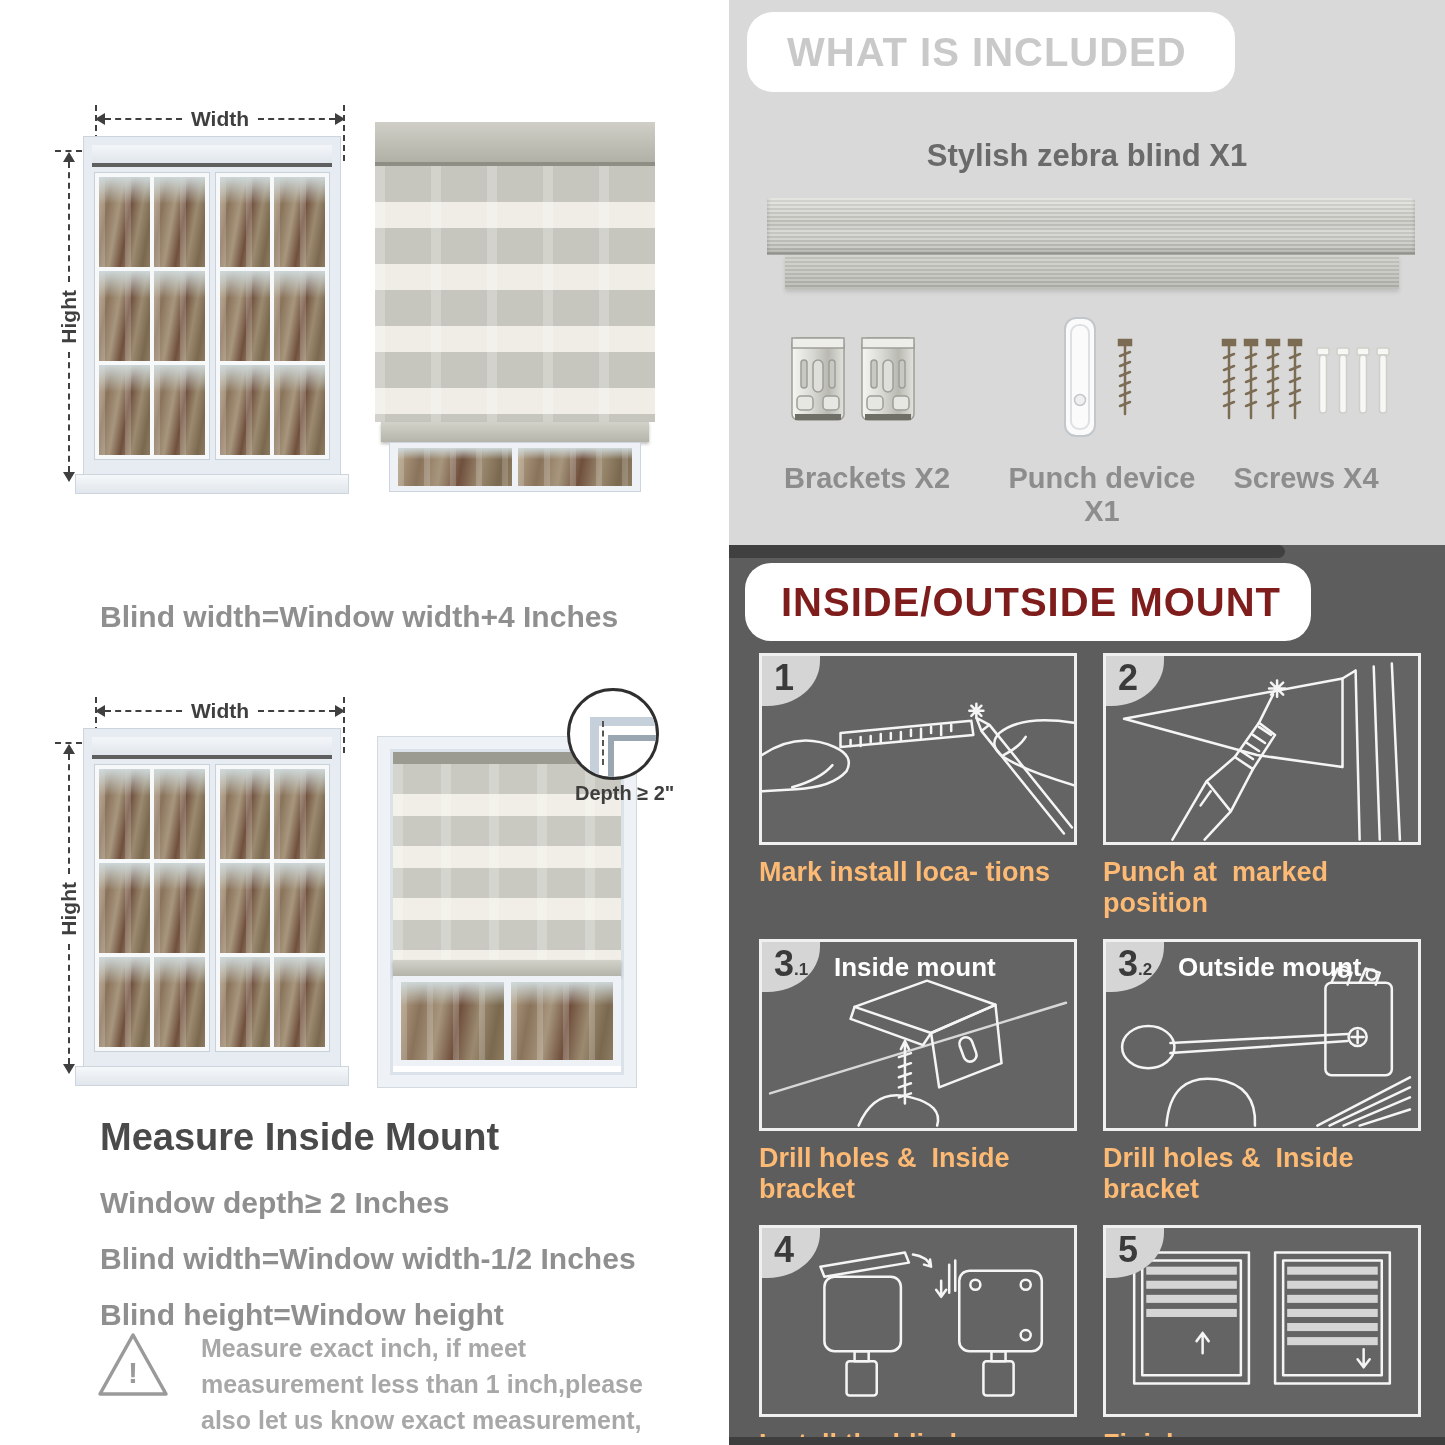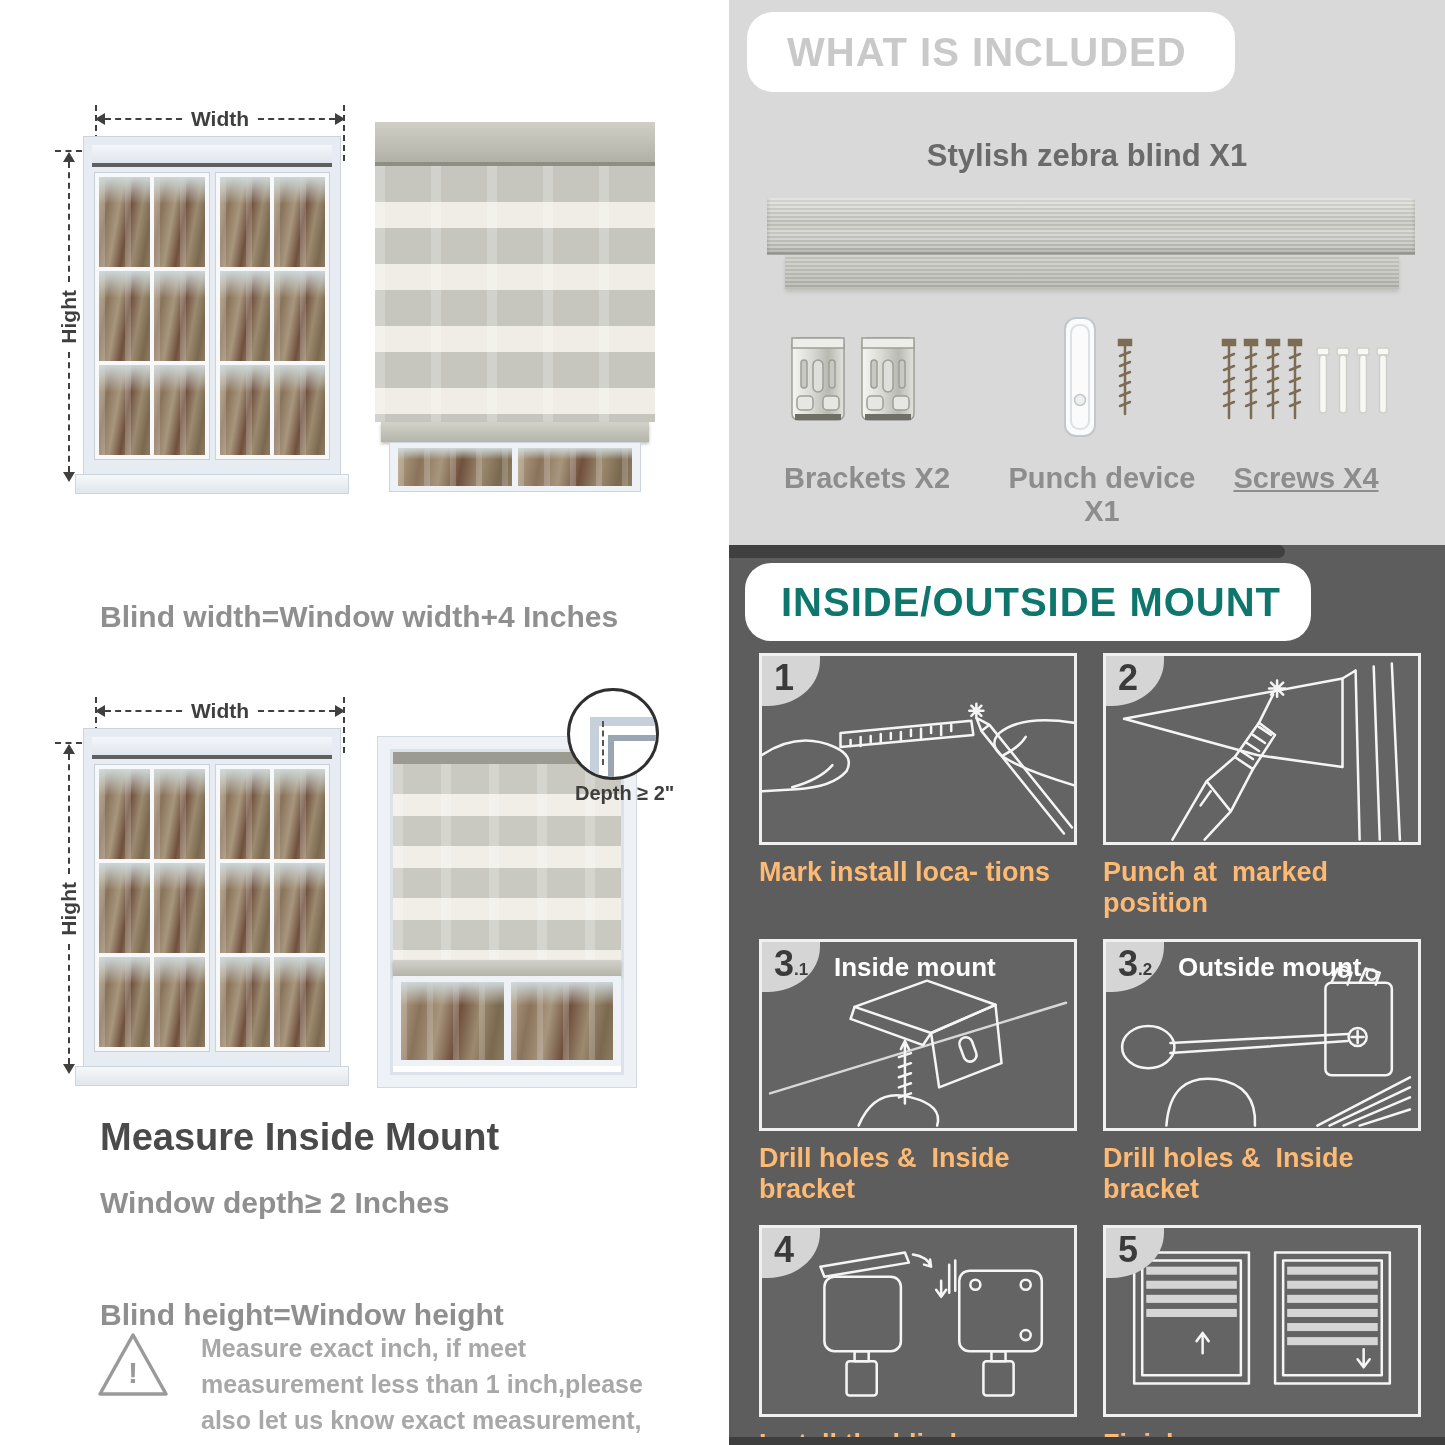--- a/index.html
+++ b/index.html
@@ -111,27 +111,27 @@
     position:absolute; left:56px; top:255px; width:614px; height:34px;
     background:
       repeating-linear-gradient(180deg, rgba(255,255,255,.2) 0 2px, rgba(0,0,0,.04) 2px 4px),
       linear-gradient(180deg,#cbcbc5 0%,#bdbdb7 60%,#aeaea8 100%);
     box-shadow:0 3px 4px rgba(0,0,0,.12);
   }
   .item { position:absolute; }
   .item-label { position:absolute; top:462px; color:#8d8d8d; font-size:29px; font-weight:bold; text-align:center; }
   #lab-brackets { left:38px;  width:200px; }
   #lab-safety   { left:258px; width:230px; }
-  #lab-screws   { left:492px; width:170px;text-decoration:underline; }
+  #lab-screws   { left:492px; width:170px; }
 
   .mount { position:relative; height:900px; background:#5d5d5d; }
   .mount-topstrip { position:absolute; left:0; top:0; width:556px; height:13px; background:#404040; border-radius:0 10px 10px 0; }
   .mount-botbar { position:absolute; left:0; bottom:0; width:100%; height:8px; background:#3e3e3e; }
   .iom-pill { position:absolute; left:16px; top:18px; width:566px; height:78px; background:#ffffff; border-radius:26px; display:flex; align-items:center; }
-  .iom-pill span { color:#0f766e; font-size:40px; font-weight:bold; letter-spacing:1px; padding-left:36px; }
+  .iom-pill span { color:#7f1d1d; font-size:40px; font-weight:bold; letter-spacing:1px; padding-left:36px; }
   .steps { position:absolute; left:30px; top:108px; width:662px;
            display:grid; grid-template-columns:1fr 1fr; column-gap:26px; row-gap:20px; }
   .frame { position:relative; height:186px; border:3px solid #f0f0f0; background:#646464; overflow:hidden; }
   .frame svg.illus { position:absolute; inset:0; width:100%; height:100%; }
   .badge { position:absolute; top:0; left:0; width:58px; height:50px; background:#d5d5d5;
            border-radius:0 0 90% 0; display:flex; align-items:flex-start; padding:1px 0 0 12px; box-sizing:border-box; z-index:2; }
   .badge .n { font-size:36px; font-weight:bold; color:#3b3b3b; line-height:42px; }
   .badge .s { font-size:17px; font-weight:bold; color:#3b3b3b; margin-top:17px; }
   .step-title { position:absolute; top:10px; left:72px; color:#fff; font-size:26px; font-weight:bold; z-index:2; }
   .caption { margin-top:12px; color:#fdba74; font-size:27px; font-weight:bold; white-space:pre-wrap; }
@@ -273,20 +273,21 @@
     <div class="mag">
       <div class="l1"></div>
         <div class="l2"></div>
         <div class="dl"></div>
     </div>
     <div class="depth-lab">Depth ≥ 2"</div>
   </div>
 
   <h2 class="mi-title" id="t-in">Measure Inside Mount</h2>
   <p class="mi-line" id="in-l1">Window depth≥ 2 Inches</p>
+  <p class="mi-line" id="in-l2">Blind width=Window width-1/2 Inches</p>
   <p class="mi-line" id="in-l3">Blind height=Window height</p>
 
   <div class="warning">
     <div class="warn-icon">
       <svg viewBox="0 0 76 70" width="76" height="70">
         <path d="M38,5 L71,64 H5 Z" fill="none" stroke="#9a9a9a" stroke-width="3.5" stroke-linejoin="round"></path>
       </svg>
       <div class="ex">!</div>
     </div>
     <div class="warn-text">Measure exact inch, if meet measurement less than 1 inch,please also let us know exact measurement, please do not leave it</div>

